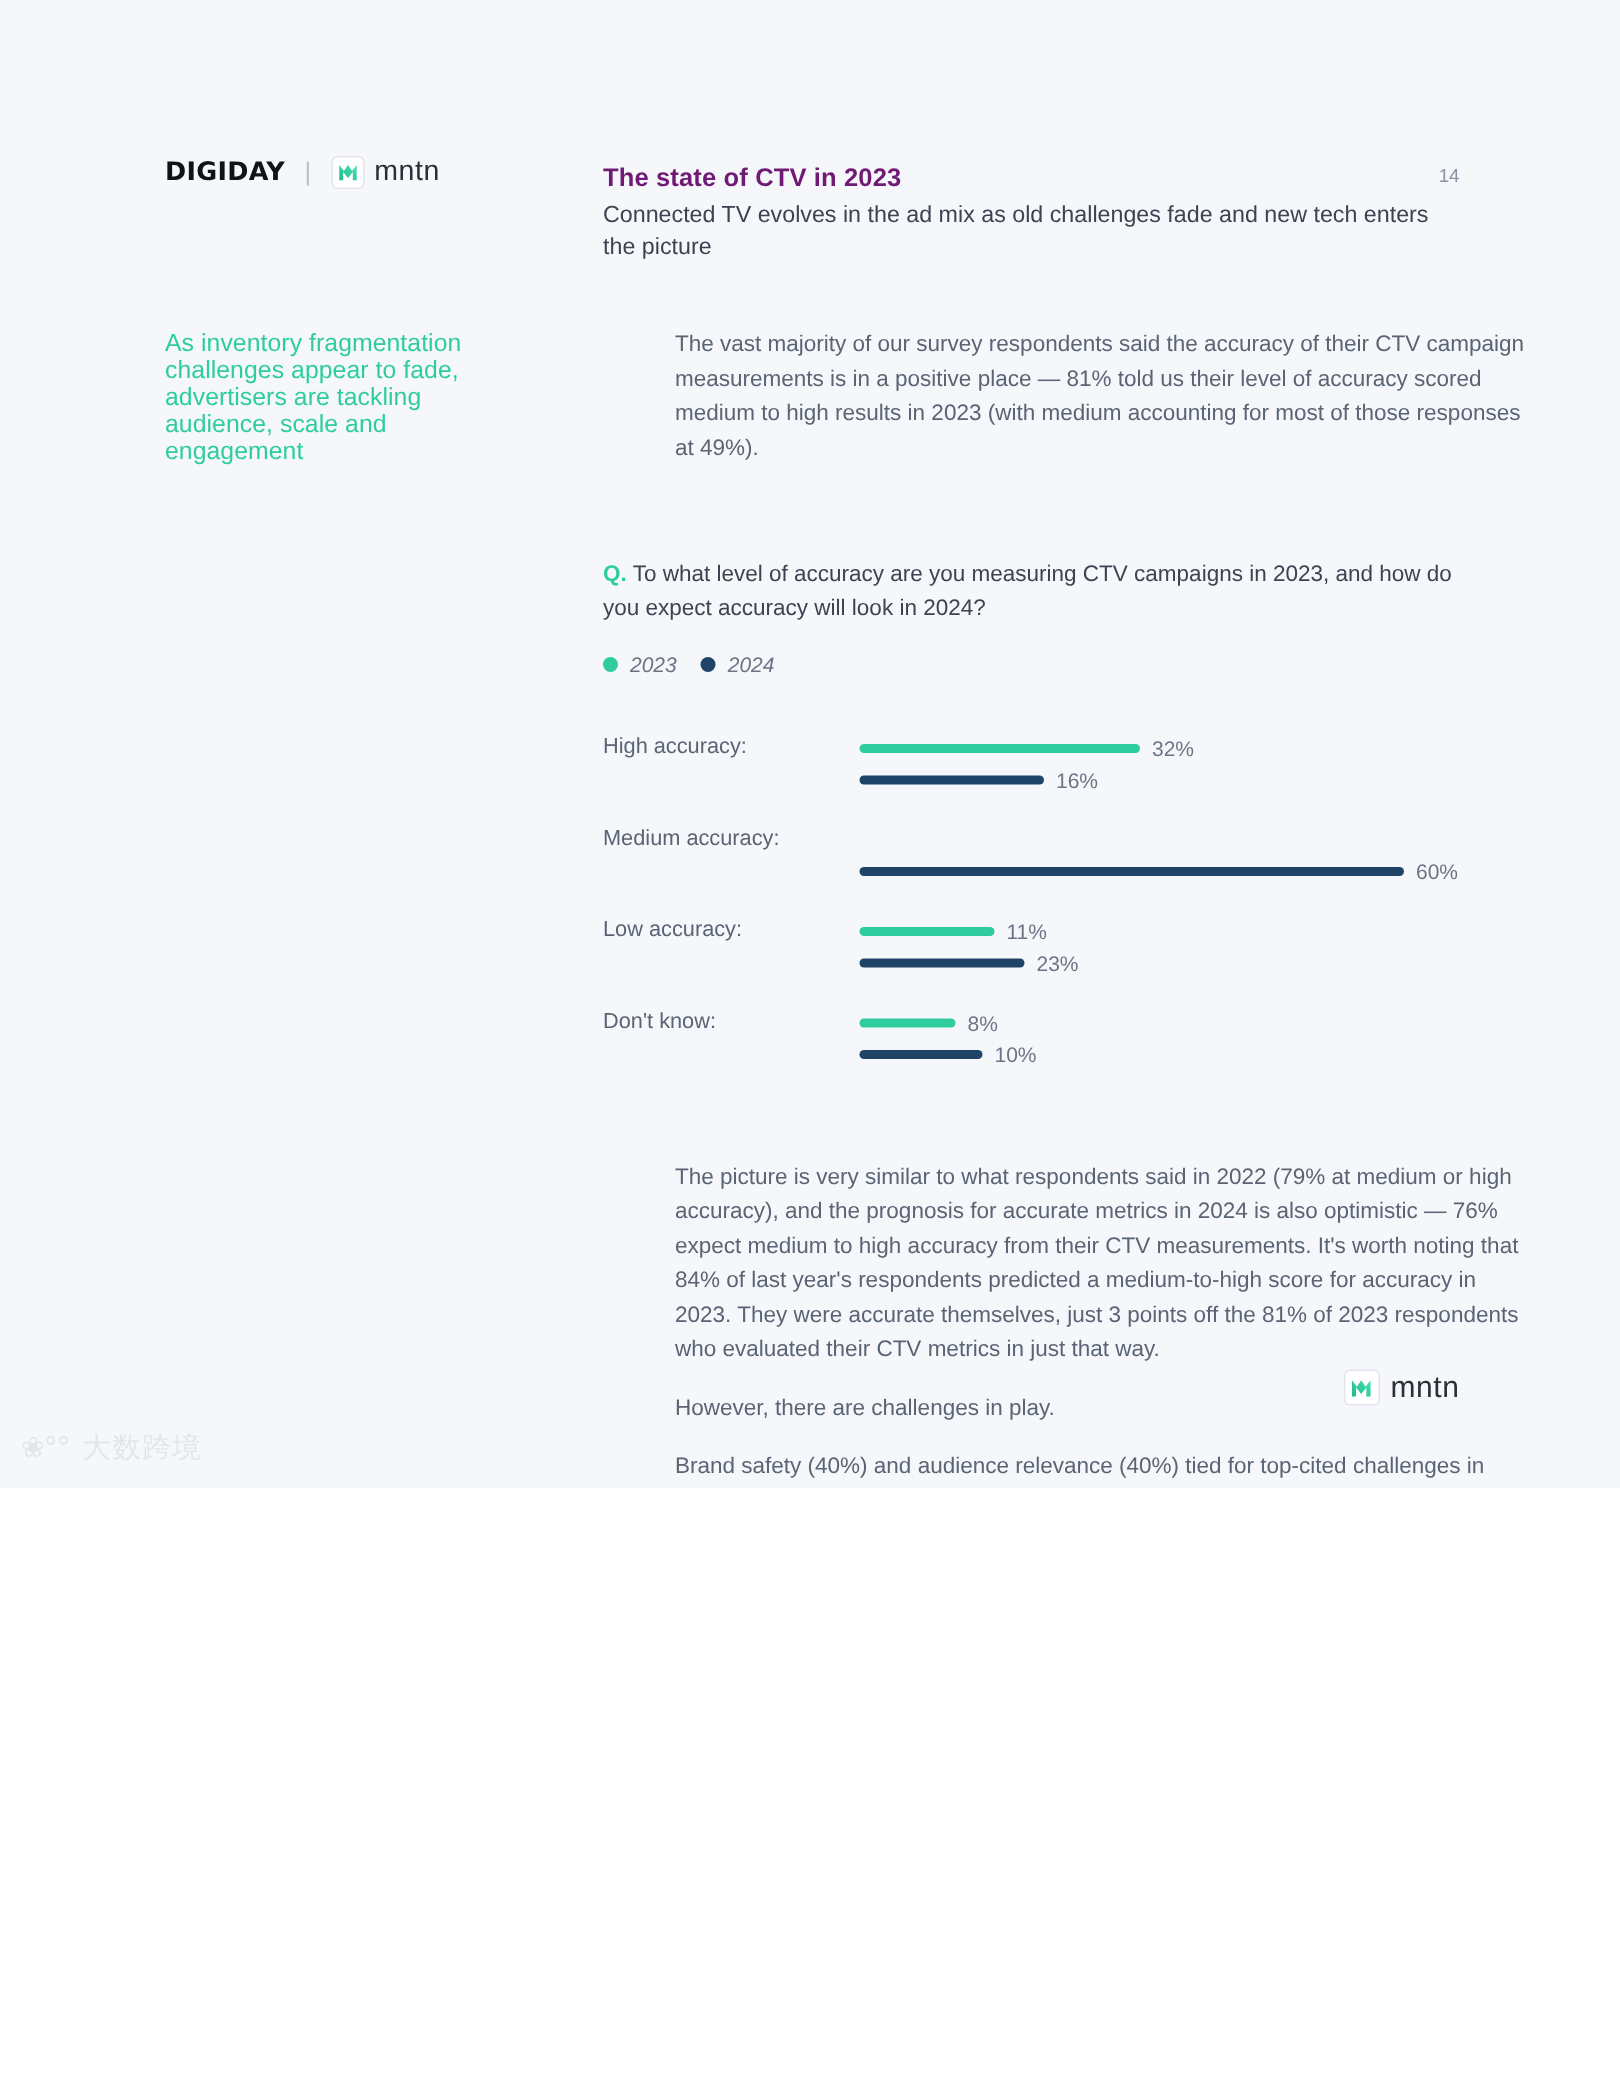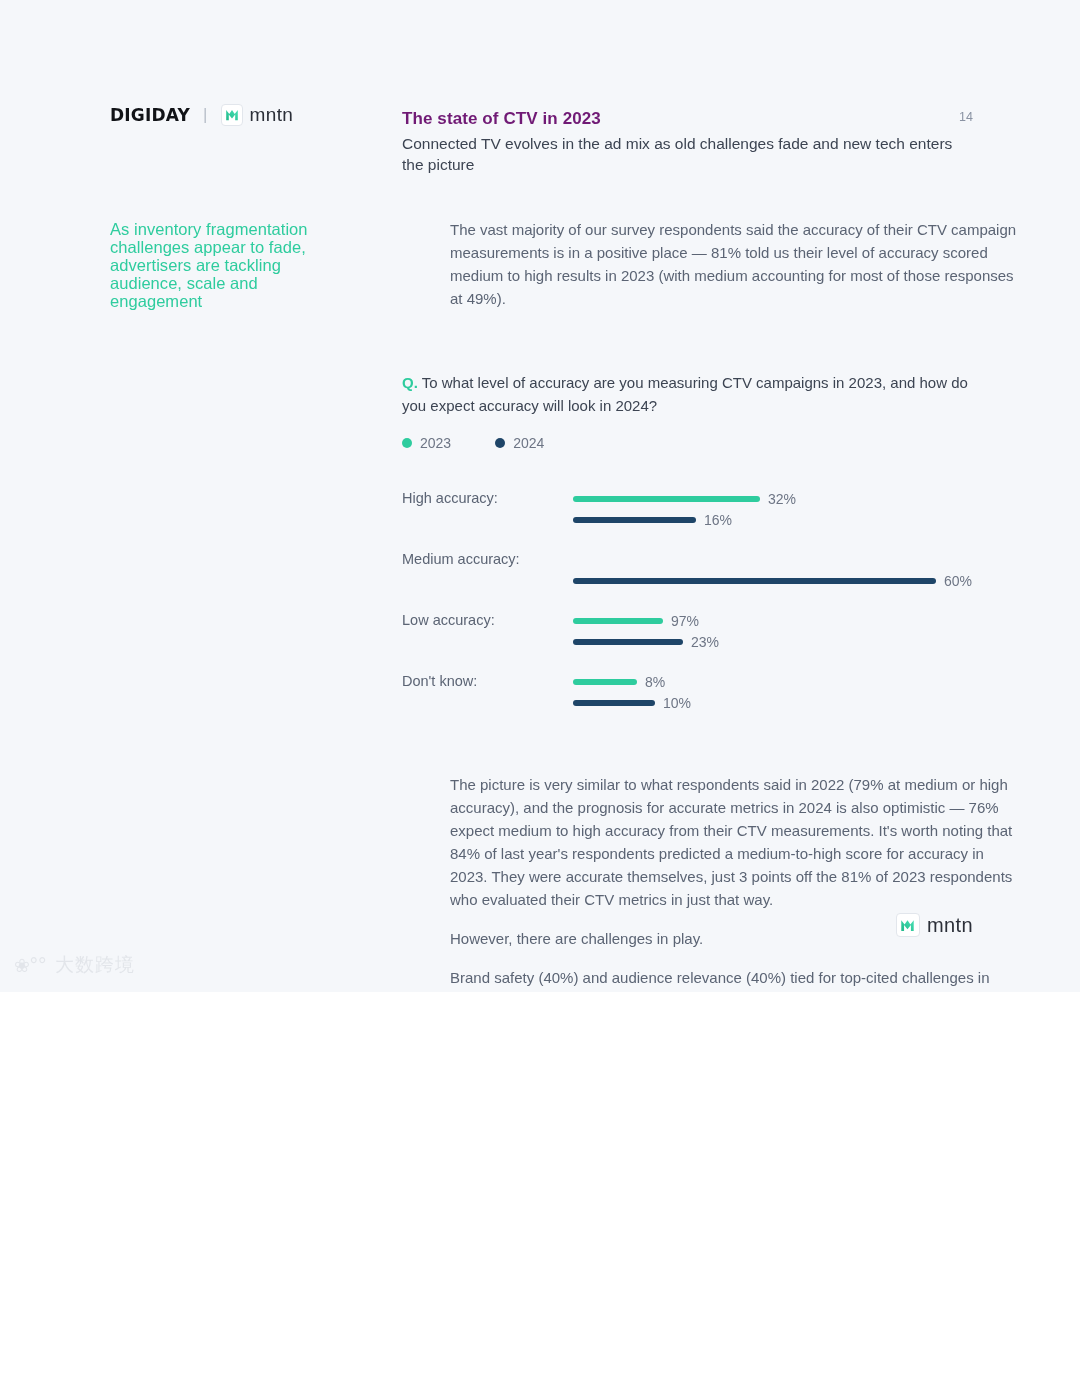--- a/index.html
+++ b/index.html
@@ -134,21 +134,22 @@
     font-weight: 700;
   }
 
   
   .legend {
     position: absolute;
     left: 402px;
     top: 435px;
     display: flex;
     align-items: center;
-    gap: 44px;
+    gap: 16px;
+    font-style: italic;
   }
   .legend-item {
     display: flex;
     align-items: center;
     gap: 8px;
   }
   .legend-dot {
     width: 10px;
     height: 10px;
     border-radius: 50%;
@@ -303,21 +304,21 @@
       <span class="bar-row r2">
         <span class="bar" style="background:#1e4568;width:363px"></span>
         <span class="bar-value">60%</span>
       </span>
     </div>
 
     <div class="chart-group">
       <span class="group-label">Low accuracy:</span>
       <span class="bar-row r1">
         <span class="bar" style="background:#2ecc9e;width:90px"></span>
-        <span class="bar-value">97%</span>
+        <span class="bar-value">11%</span>
       </span>
       <span class="bar-row r2">
         <span class="bar" style="background:#1e4568;width:110px"></span>
         <span class="bar-value">23%</span>
       </span>
     </div>
 
     <div class="chart-group">
       <span class="group-label">Don't know:</span>
       <span class="bar-row r1">

